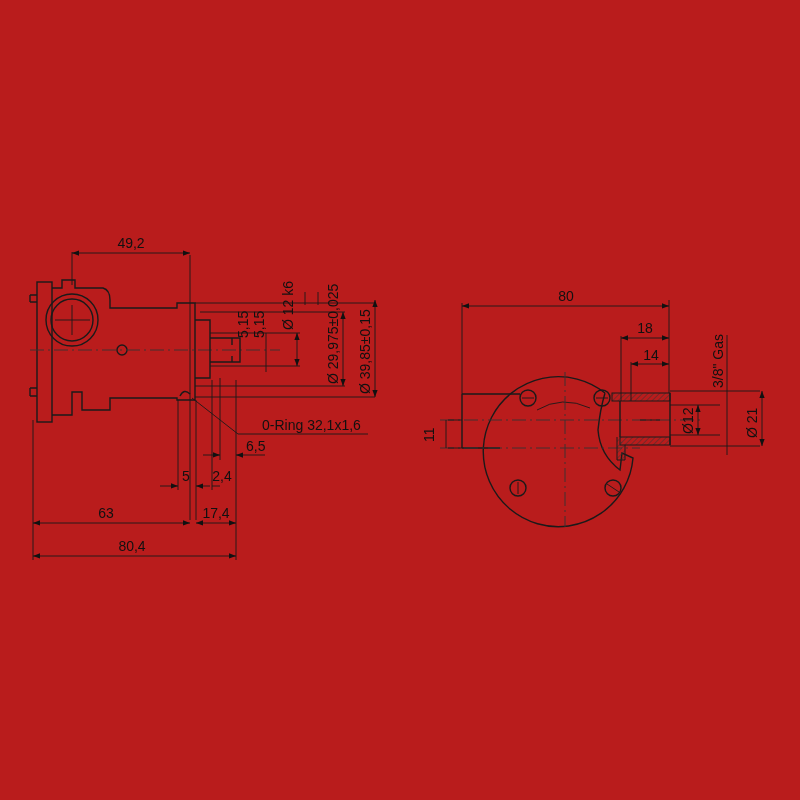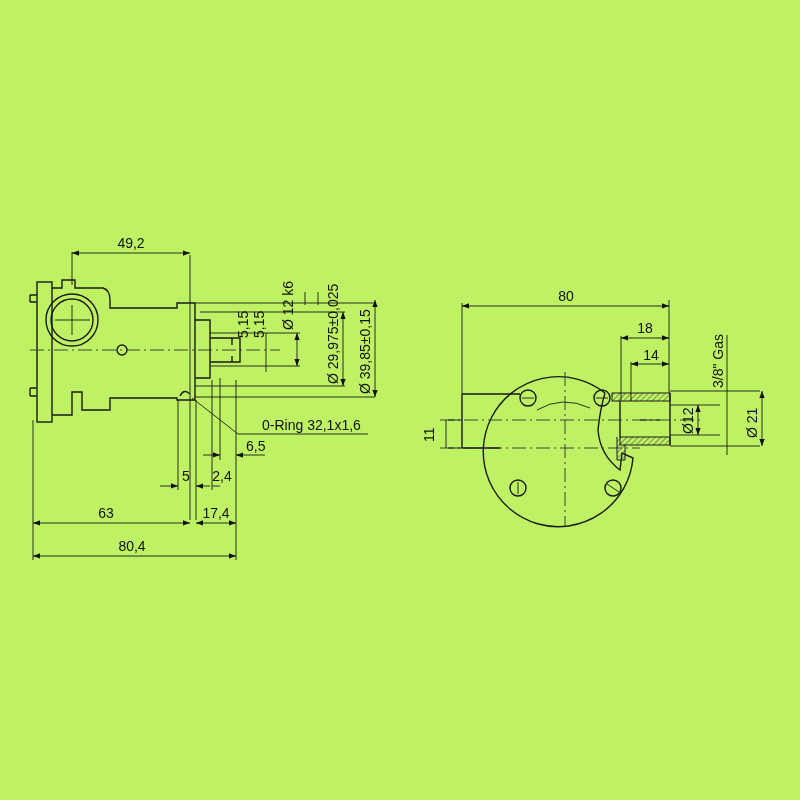--- a/index.html
+++ b/index.html
@@ -1,16 +1,16 @@
 <!DOCTYPE html>
 <html><head>
 <meta charset="utf-8">
 <style>
   html, body { margin: 0; padding: 0; background: #ffffff; }
-  #canvas { position: relative; width: 800px; height: 800px; background: #bef264; overflow: hidden; }
+  #canvas { position: relative; width: 800px; height: 800px; background: #b91c1c; overflow: hidden; }
   svg { position: absolute; left: 0; top: 0; }
   .ln { stroke: #1a1a1a; stroke-width: 1.4; fill: none; }
   .thin { stroke: #1a1a1a; stroke-width: 0.9; fill: none; }
   .cl { stroke: #333; stroke-width: 0.9; fill: none; stroke-dasharray: 14 4 2 4; }
   .hatch { fill: url(#hatch); stroke: #1a1a1a; stroke-width: 1; }
   .t { font-family: "Liberation Sans", sans-serif; font-size: 14px; fill: #111; }
 </style>
 </head>
 <body>
 

